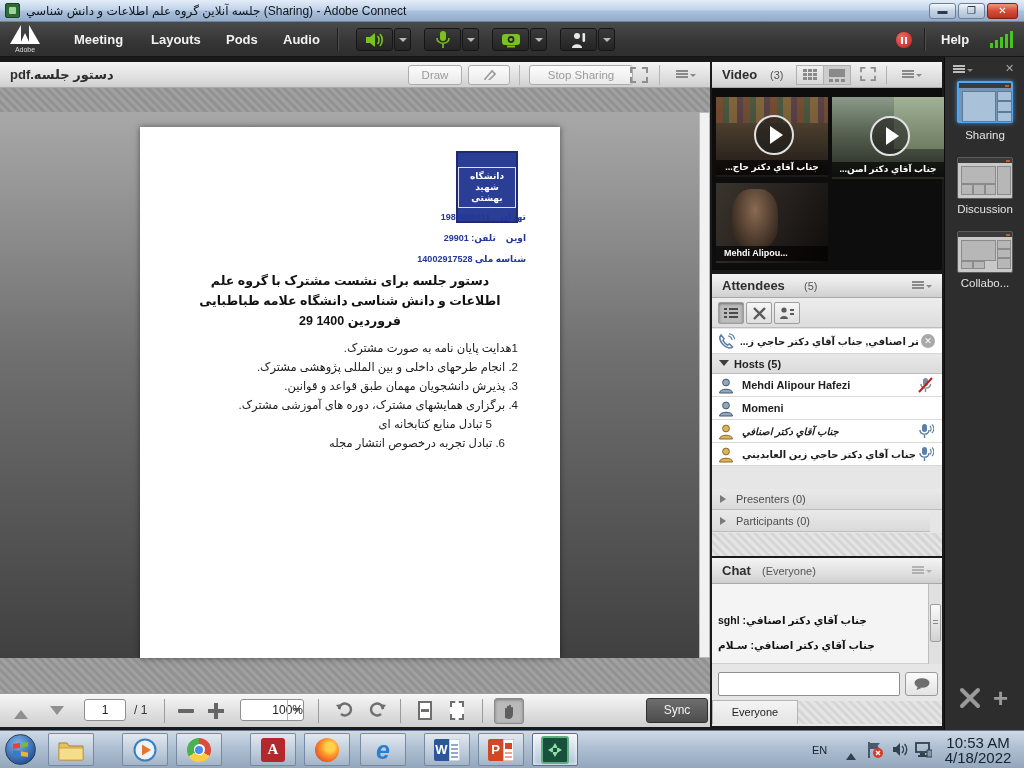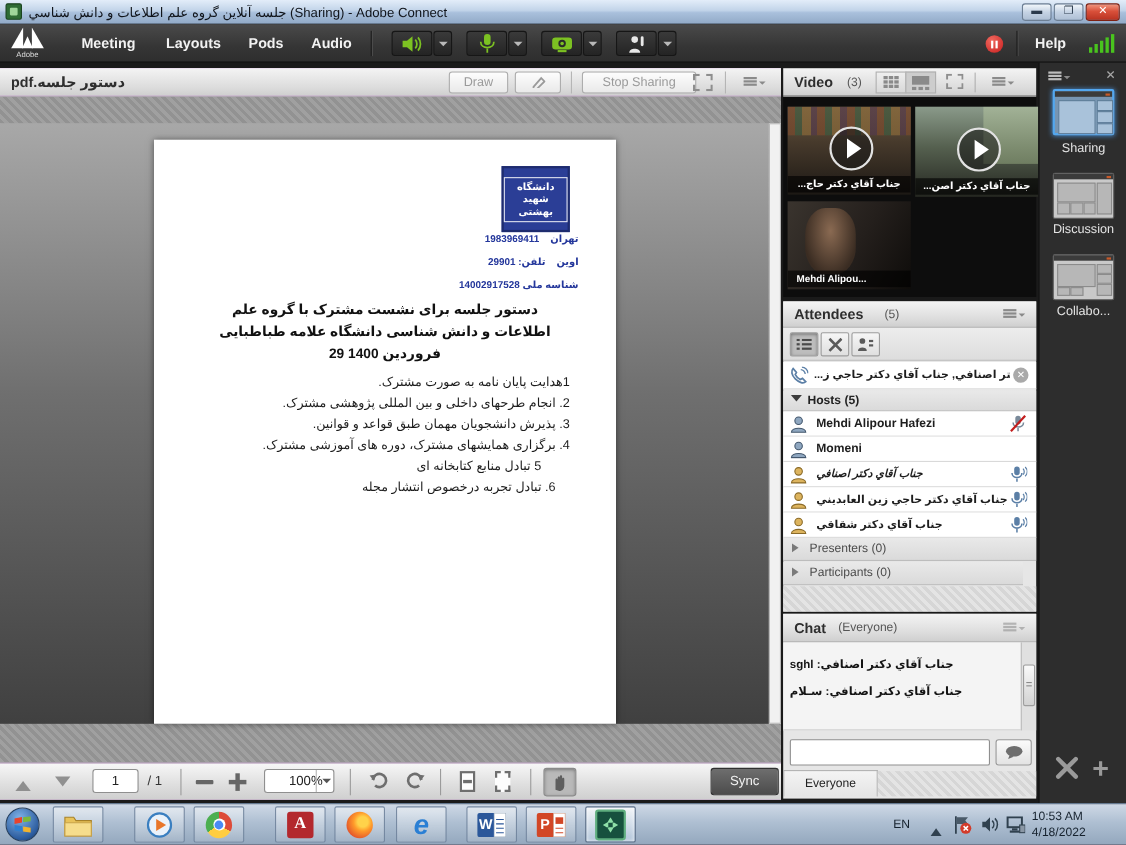--- a/index.html
+++ b/index.html
@@ -196,21 +196,21 @@
         <div class="l"></div>
         <div class="l"></div>
       </div>
   </div>
 
   <div class="b hatch" style="left:0;top:26px;width:710px;height:605px"></div>
   <div class="b" id="viewer" style="left:0;top:50px;width:699px;height:546px"></div>
   <div class="b" style="left:699px;top:50px;width:11px;height:546px;background:#f1f1f1;border:1px solid #b9b9b9"></div>
 
   <div class="b" id="page" style="left:140px;top:65px;width:420px;height:531px">
-    <div class="b" id="unilogo" style="left:316px;top:24px;width:62px;height:60px">
+    <div class="b" id="unilogo" style="left:316px;top:24px;width:62px;height:72px">
       <span class="inner">دانشگاه شهید بهشتی</span>
     </div>
     <div class="b doc-info" dir="rtl" style="right:34px;top:80px">تهران    1983969411</div>
     <div class="b doc-info" dir="rtl" style="right:34px;top:101px">اوین    تلفن: 29901</div>
     <div class="b doc-info" dir="rtl" style="right:34px;top:122px">شناسه ملی 14002917528</div>
 
     <div class="b doc-title" dir="rtl" style="left:0;right:0;top:144px">دستور جلسه برای نشست مشترک با گروه علم</div>
     <div class="b doc-title" dir="rtl" style="left:0;right:0;top:164px">اطلاعات و دانش شناسی دانشگاه علامه طباطبایی</div>
     <div class="b doc-title" dir="ltr" style="left:0;right:0;top:184px">29 فروردین 1400</div>
 
@@ -226,21 +226,21 @@
     <div class="b tri-up" style="left:14px;top:9px;border-bottom-color:#8f8f8f"></div>
     <div class="b tri-down" style="left:50px;top:12px"></div>
     <div class="b pgbox" style="left:84px;top:5px;width:42px;height:22px">1</div>
     <span class="b" style="left:134px;top:9px;font-size:12px;color:#333">/ 1</span>
     <div class="b vsepl" style="left:164px"></div>
     <div class="b" style="left:178px;top:15px;width:16px;height:4px;background:#666;border-radius:1px"></div>
     <div class="b" style="left:208px;top:9px;width:16px;height:16px">
       <div class="b" style="left:0;top:6px;width:16px;height:4px;background:#666"></div>
         <div class="b" style="left:6px;top:0;width:4px;height:16px;background:#666"></div>
     </div>
-    <div class="b pgbox" style="left:240px;top:5px;width:64px;height:22px;text-align:center;padding-left:12px">
+    <div class="b pgbox" style="left:240px;top:5px;width:64px;height:22px;text-align:right;padding-left:12px">
       <span>100%</span>
       <div class="b" style="left:46px;top:0;width:1px;height:20px;background:#b5b5b5"></div>
       <div class="b" style="left:52px;top:8px;border:4px solid transparent;border-top-color:#555"></div>
     </div>
     <div class="b vsepl" style="left:318px"></div>
     <div class="b" style="left:334px;top:6px">
       <svg width="20" height="20" viewBox="0 0 20 20">
           <path d="M5 9a6 6 0 1 1 2 5" fill="none" stroke="#6e6e6e" stroke-width="2.4"></path>
           <path d="M2 5l4 5 2-6z" fill="#6e6e6e"></path>
         </svg>
@@ -410,33 +410,20 @@
         <path d="M1.5 15c0-5 13-5 13 0z" fill="#ddb45e" stroke="#8a6a28"></path>
       </svg>
     <span class="b" dir="rtl" style="left:30px;line-height:23px;font-weight:bold;font-size:10px">جناب آقاي دكتر حاجي زين العابديني</span>
     <svg class="b" style="left:206px;top:3px" width="16" height="17" viewBox="0 0 16 17">
         <rect x="4" y="1" width="5" height="8" rx="2.5" fill="#5b7fa6"></rect>
         <path d="M2 7c0 5.5 9 5.5 9 0" stroke="#5b7fa6" stroke-width="1.4" fill="none"></path>
         <line x1="6.5" y1="12" x2="6.5" y2="15" stroke="#5b7fa6" stroke-width="1.4"></line>
         <path d="M12 3c1.5 1.5 1.5 4 0 5.5M14 1.5c2.5 2.5 2.5 6 0 8.5" stroke="#5b7fa6" stroke-width="1.1" fill="none"></path>
       </svg>
   </div>
-  <div class="b arow" style="left:0;top:192px;width:230px;height:23px">
-    <svg class="b" style="left:6px;top:4px" width="16" height="16">
-        <circle cx="8" cy="4.5" r="3.4" fill="#ddb45e" stroke="#8a6a28"></circle>
-        <path d="M1.5 15c0-5 13-5 13 0z" fill="#ddb45e" stroke="#8a6a28"></path>
-      </svg>
-    <span class="b" dir="rtl" style="left:30px;line-height:23px;font-weight:bold;font-size:10px">جناب آقاي دكتر شقاقي</span>
-    <svg class="b" style="left:206px;top:3px" width="16" height="17" viewBox="0 0 16 17">
-        <rect x="4" y="1" width="5" height="8" rx="2.5" fill="#5b7fa6"></rect>
-        <path d="M2 7c0 5.5 9 5.5 9 0" stroke="#5b7fa6" stroke-width="1.4" fill="none"></path>
-        <line x1="6.5" y1="12" x2="6.5" y2="15" stroke="#5b7fa6" stroke-width="1.4"></line>
-        <path d="M12 3c1.5 1.5 1.5 4 0 5.5M14 1.5c2.5 2.5 2.5 6 0 8.5" stroke="#5b7fa6" stroke-width="1.1" fill="none"></path>
-      </svg>
-  </div>
 
   <div class="b grprow" style="left:0;top:215px;width:230px;height:21px;line-height:21px">
     <span class="tri-r"></span><span>Presenters (0)</span>
   </div>
   <div class="b grprow" style="left:0;top:237px;width:218px;height:21px;line-height:21px">
     <span class="tri-r"></span><span>Participants (0)</span>
   </div>
   <div class="b hatch-light" style="left:0;top:259px;width:230px;height:23px"></div>
 </div>
 
@@ -444,21 +431,21 @@
   <div class="b podhdr">
     <span class="b t" style="left:10px">Chat</span>
     <span class="b c" style="left:50px">(Everyone)</span>
     <div class="b menuico" style="left:200px;top:7px;opacity:.55">
         <div class="l"></div>
         <div class="l"></div>
         <div class="l"></div>
       </div>
   </div>
   <div class="b" id="chatmsgs" style="left:0;top:26px;width:216px;height:80px">
-    <div class="cmsg" style="margin-top:8px">جناب آقاي دكتر اصنافي: sghl</div>
+    <div class="cmsg" style="margin-top:24px">جناب آقاي دكتر اصنافي: sghl</div>
     <div class="cmsg">جناب آقاي دكتر اصنافي: سـلام</div>
   </div>
   <div class="b" style="left:216px;top:26px;width:14px;height:80px;background:#e0e0e0;border-left:1px solid #bdbdbd">
     <div class="b" style="left:1px;top:20px;width:11px;height:38px;background:linear-gradient(180deg,#fafafa,#d2d2d2);border:1px solid #9e9e9e;border-radius:2px">
       <div style="margin:15px 2px 0;border-top:1px solid #8a8a8a;border-bottom:1px solid #8a8a8a;height:2px"></div>
     </div>
   </div>
   <div class="b" id="chatinput" style="left:6px;top:114px;width:182px;height:24px"></div>
   <div class="b" style="left:193px;top:114px;width:33px;height:24px;border:1px solid #9a9a9a;border-radius:3px;background:linear-gradient(180deg,#fbfbfb,#e3e3e3);display:flex;align-items:center;justify-content:center">
     <svg width="16" height="12">
@@ -605,17 +592,17 @@
       </svg>
   </div>
   <div class="b" style="left:914px;top:11px">
     <svg width="18" height="16">
         <rect x="2" y="1" width="13" height="9" fill="none" stroke="#30414f" stroke-width="1.8"></rect>
         <rect x="6" y="11" width="5" height="2" fill="#30414f"></rect>
         <rect x="4" y="13" width="9" height="2" fill="#30414f"></rect>
         <rect x="13" y="8" width="5" height="7" fill="#8a97a5" stroke="#30414f"></rect>
       </svg>
   </div>
-  <div class="b" style="left:938px;top:4px;width:80px;text-align:left;color:#16222e;font-size:11px;line-height:15px">
+  <div class="b" style="left:938px;top:4px;width:80px;text-align:center;color:#16222e;font-size:15px;line-height:15px">
     <div>10:53 AM</div>
     <div>4/18/2022</div>
   </div>
 </div>
 
 </body></html>

